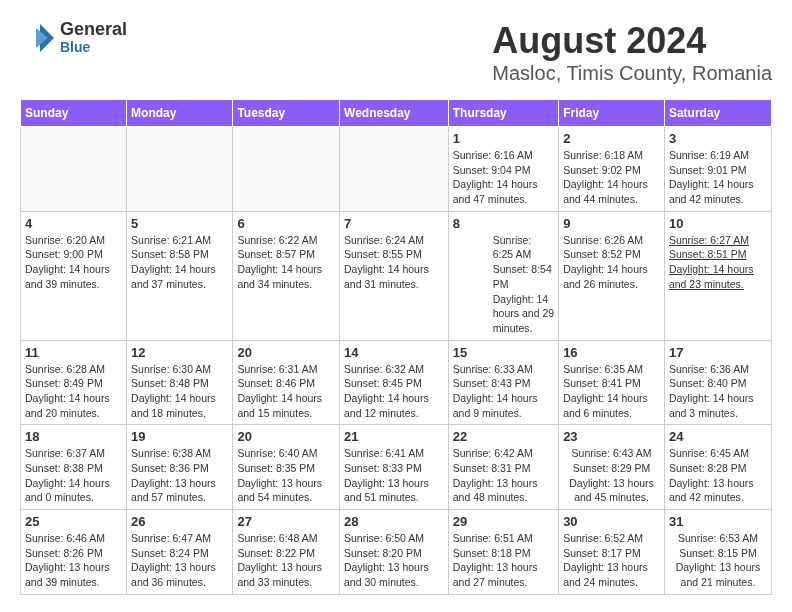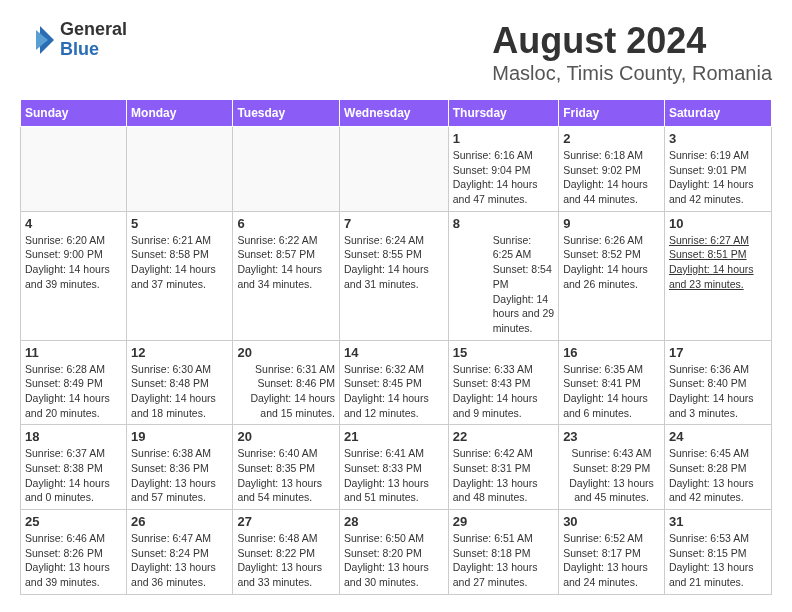--- a/index.html
+++ b/index.html
@@ -19,21 +19,21 @@
       display: flex;
       flex-direction: column;
       line-height: 1.1;
     }
     .logo-general {
       font-size: 18px;
       font-weight: bold;
       color: #333;
     }
     .logo-blue {
-      font-size: 18px;
+      font-size: 14px;
       font-weight: bold;
       color: #2a6db5;
     }
     .logo-icon {
       width: 36px;
       height: 36px;
       margin-right: 4px;
     }
     .title-section {
       text-align: left;
@@ -200,21 +200,21 @@
 Daylight: 14 hours and 20 minutes.</div>
         </td>
         <td>
           <div class="day-number">12</div>
           <div class="day-info" style="white-space: pre-line;">Sunrise: 6:30 AM
 Sunset: 8:48 PM
 Daylight: 14 hours and 18 minutes.</div>
         </td>
         <td>
           <div class="day-number">20</div>
-          <div class="day-info" style="white-space: pre-line; text-align: right;">Sunrise: 6:31 AM
+          <div class="day-info" style="white-space: pre-line;">Sunrise: 6:31 AM
 Sunset: 8:46 PM
 Daylight: 14 hours and 15 minutes.</div>
         </td>
         <td>
           <div class="day-number">14</div>
           <div class="day-info" style="white-space: pre-line;">Sunrise: 6:32 AM
 Sunset: 8:45 PM
 Daylight: 14 hours and 12 minutes.</div>
         </td>
         <td>
@@ -312,19 +312,19 @@
 Daylight: 13 hours and 27 minutes.</div>
         </td>
         <td>
           <div class="day-number">30</div>
           <div class="day-info" style="white-space: pre-line;">Sunrise: 6:52 AM
 Sunset: 8:17 PM
 Daylight: 13 hours and 24 minutes.</div>
         </td>
         <td>
           <div class="day-number">31</div>
-          <div class="day-info" style="white-space: pre-line;">Sunrise: 6:53 AM
+          <div class="day-info" style="white-space: pre-line; text-align: center;">Sunrise: 6:53 AM
 Sunset: 8:15 PM
 Daylight: 13 hours and 21 minutes.</div>
         </td>
       </tr>
     </tbody>
 </table>
 
 </body></html>

